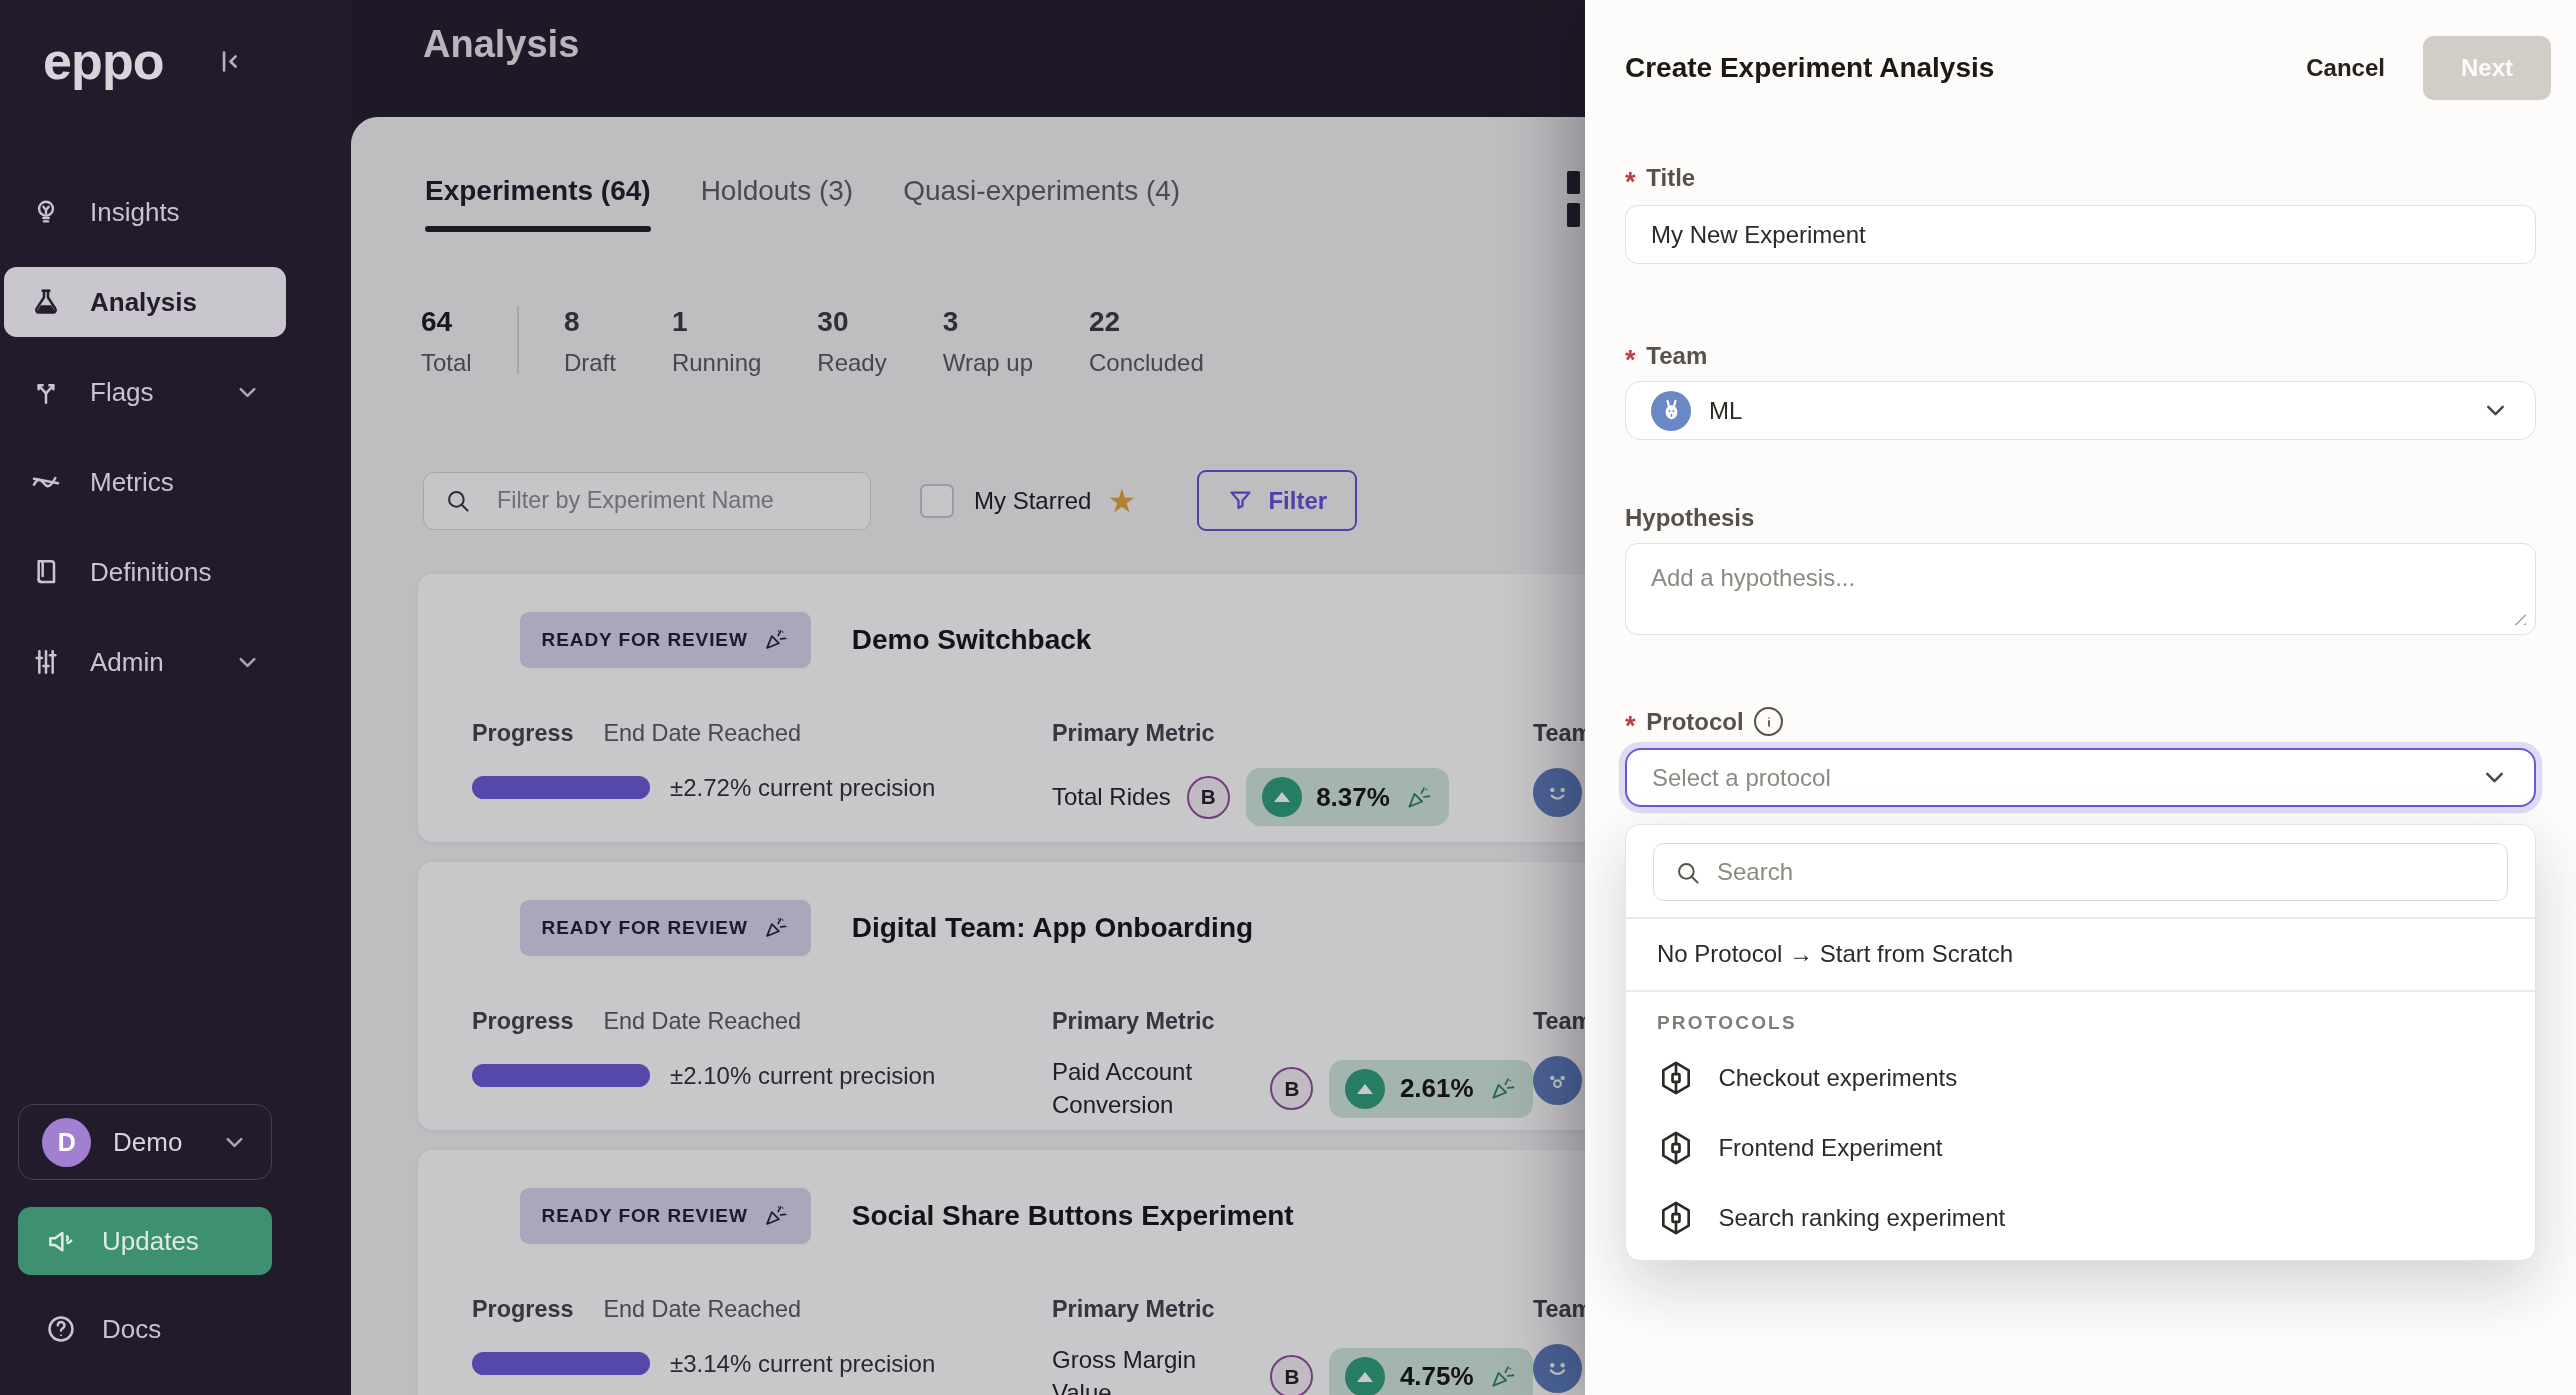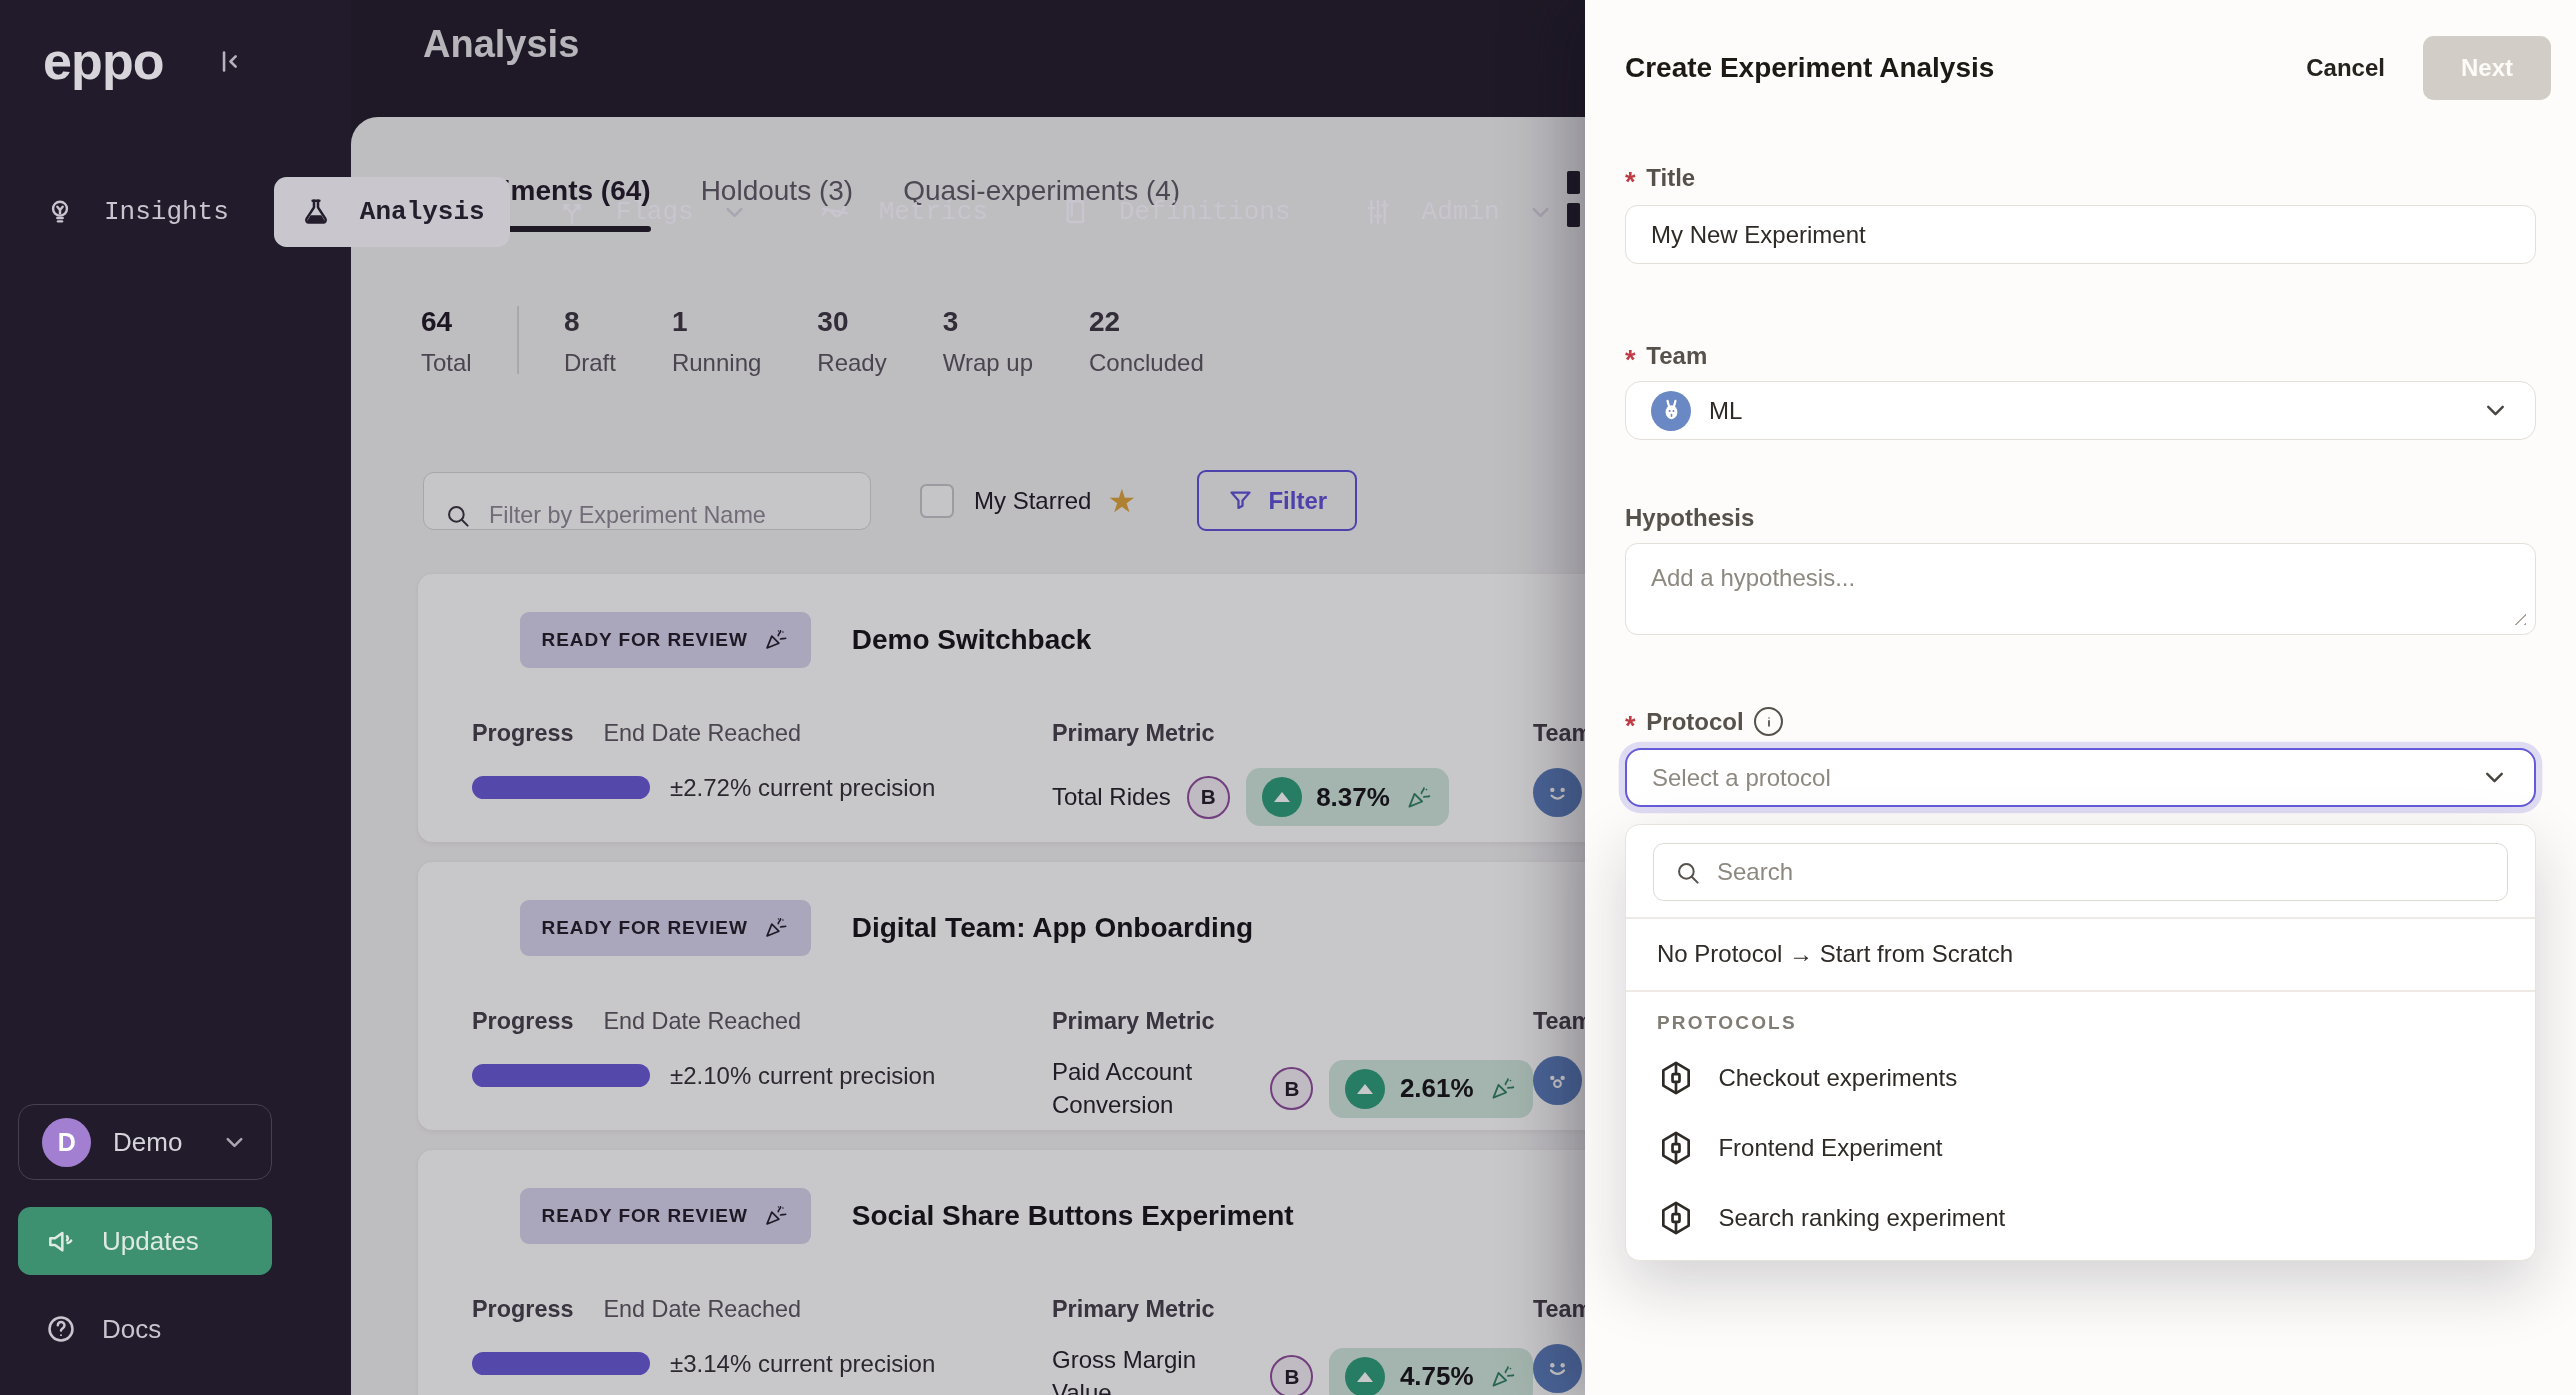--- a/index.html
+++ b/index.html
@@ -5,21 +5,21 @@
   * { margin:0; padding:0; box-sizing:border-box; }
   html,body { background:#221B2B; }
   body { font-family:"Liberation Sans", sans-serif; }
   .app { position:relative; width:2576px; height:1396px; overflow:hidden; background:#221B2B; }
 
   
   .sidebar { position:absolute; left:0; top:0; width:290px; height:100%; background:#221B2B; z-index:30; display:flex; flex-direction:column; }
   .logo-row { display:flex; align-items:center; justify-content:space-between; padding:31px 40px 0 43px; }
   .logo { font-size:52px; font-weight:800; letter-spacing:-0.9px; color:#D7D4DA; }
   .collapse-btn { color:#B6B2BD; width:40px; height:40px; display:flex; align-items:center; justify-content:center; cursor:pointer; }
-  .nav { margin-top:86px; padding:0 18px; display:flex; flex-direction:row; gap:20px;font-family:Liberation Mono, monospace; }
+  .nav { margin-top:86px; padding:0 4px; display:flex; flex-direction:column; gap:20px; }
   .nav-item { display:flex; align-items:center; gap:27px; padding:18px 25px; border-radius:12.6px; color:#C9C5CF; font-size:26px; cursor:pointer; }
   .nav-item .icon { width:34px; height:34px; display:flex; align-items:center; justify-content:center; }
   .nav-item.active { background:#C9C6CD; color:#241D2C; font-weight:700; }
   .nav-item .chev { margin-left:auto; color:#A9A5B1; }
   .sidebar-bottom { margin-top:auto; padding:0 18px 40px; display:flex; flex-direction:column; gap:27px; }
   .workspace { display:flex; align-items:center; gap:21.6px; border:1.8px solid #47404F; border-radius:16px; padding:12.6px 23.4px; color:#D6D3DA; font-size:26px; cursor:pointer; }
   .workspace .chev { margin-left:auto; color:#A9A5B1; }
   .avatar-demo { width:49px; height:49px; border-radius:50%; background:#A27FD0; color:#FFF; font-size:25px; font-weight:700; display:flex; align-items:center; justify-content:center; }
   .updates-pill { background:#3E9170; border-radius:12.6px; padding:18px 27px; color:#DFEAE3; font-size:26px; display:flex; align-items:center; gap:25px; cursor:pointer; }
   .docs-item { padding:10.8px 27px; color:#C9C5CF; font-size:26px; display:flex; align-items:center; gap:25px; cursor:pointer; }
@@ -35,21 +35,21 @@
   .tab.active::after { content:""; position:absolute; left:0; right:0; bottom:0; height:6.3px; border-radius:3.6px; background:#241D2C; }
 
   .stats { position:absolute; top:189px; left:70px; display:flex; align-items:flex-start; gap:56px; }
   .stat { display:flex; flex-direction:column; gap:10.8px; }
   .stat-value { font-size:28px; font-weight:700; color:#3C3743; }
   .stat:first-child .stat-value { color:#1F1925; }
   .stat-label { font-size:24px; color:#5B5661; }
   .stat-divider { width:1.8px; height:68px; background:#D8D5DA; margin:0 -10.8px; }
 
   .filter-row { position:absolute; top:353px; left:72px; display:flex; align-items:center; }
-  .search-box { width:448px; height:58px; background:#FDFDFE; border:1.8px solid #D6D3D8; border-radius:10.8px; display:flex; align-items:flex-end; padding:0 20px; gap:18px; }
+  .search-box { width:448px; height:58px; background:#FDFDFE; border:1.8px solid #D6D3D8; border-radius:10.8px; display:flex; align-items:center; padding:0 20px; gap:26px; }
   .search-box input { border:none; outline:none; background:transparent; font-size:23.4px; color:#33303a; width:100%; font-family:"Liberation Sans",sans-serif; }
   .search-box input::placeholder { color:#8E8996; }
   .checkbox { width:34px; height:34px; border:2.7px solid #C9C5CD; border-radius:6.3px; background:#FBFBFC; margin-left:49px; cursor:pointer; }
   .starred-label { font-size:24px; color:#211C27; margin-left:20px; }
   .star { font-size:32px; color:#DFA53C; margin-left:16px; line-height:1; }
   .filter-btn { margin-left:61px; width:160px; height:61px; border:2.7px solid #5F51D9; border-radius:9px; display:flex; align-items:center; justify-content:center; gap:14.4px; color:#5F51D9; font-size:24px; font-weight:700; background:transparent; cursor:pointer; }
 
   .cards { position:absolute; top:457px; left:67px; width:2123px; }
   .card { background:#FFFFFF; border-radius:14.4px; height:268px; margin-bottom:20px; padding:38px 54px; box-shadow:0 1.8px 5.4px rgba(30,25,40,0.06); cursor:pointer; }
   .card-head { display:flex; align-items:center; gap:41px;margin-left:48px; }

